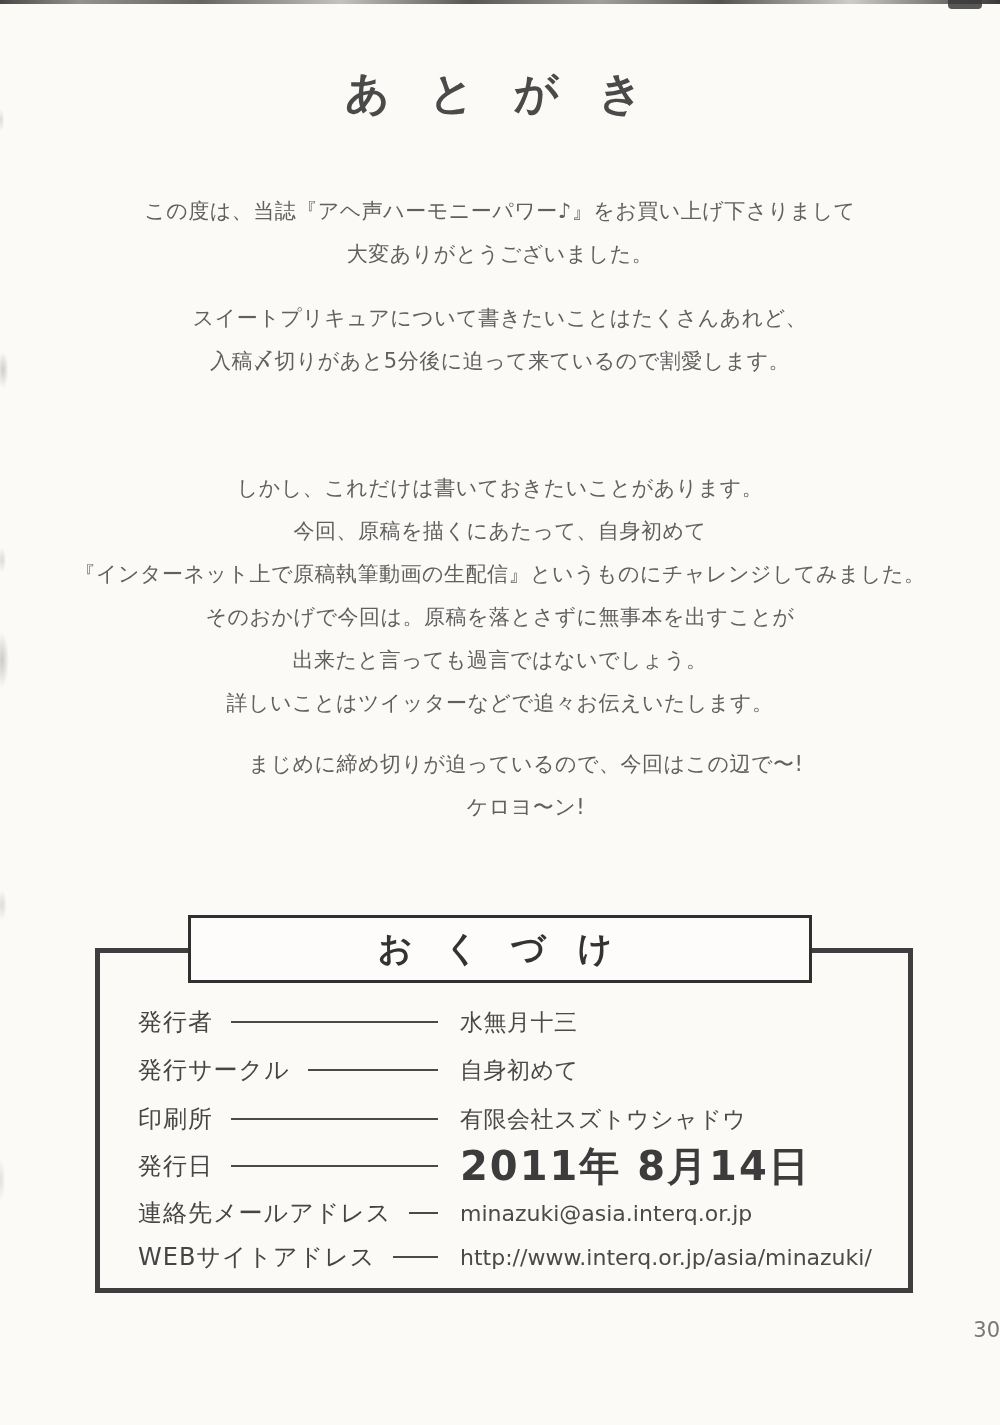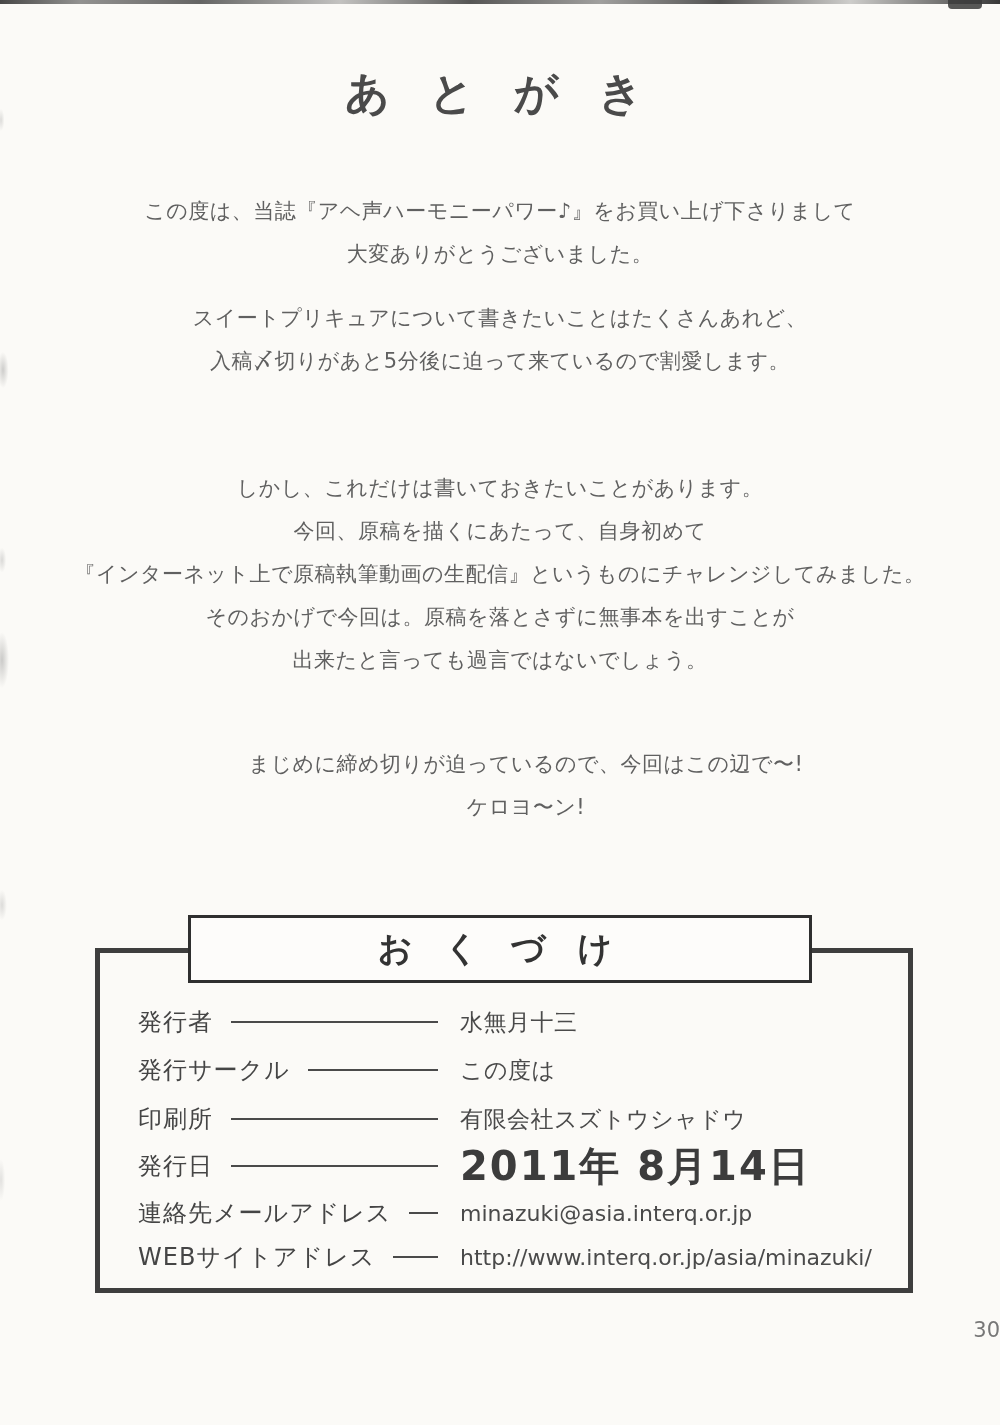--- a/index.html
+++ b/index.html
@@ -118,40 +118,41 @@
     <div>スイートプリキュアについて書きたいことはたくさんあれど、</div>
     <div>入稿〆切りがあと5分後に迫って来ているので割愛します。</div>
   </div>
 
   <div class="para para-3">
     <div>しかし、これだけは書いておきたいことがあります。</div>
     <div>今回、原稿を描くにあたって、自身初めて</div>
     <div>『インターネット上で原稿執筆動画の生配信』というものにチャレンジしてみました。</div>
     <div>そのおかげで今回は。原稿を落とさずに無事本を出すことが</div>
     <div>出来たと言っても過言ではないでしょう。</div>
+    <div>詳しいことはツイッターなどで追々お伝えいたします。</div>
   </div>
 
   <div class="para para-4">
     <div>まじめに締め切りが迫っているので、今回はこの辺で〜!</div>
     <div>ケロヨ〜ン!</div>
   </div>
 
   <div class="okuzuke-box"></div>
   <div class="okuzuke-title">お く づ け</div>
 
   <div class="colophon-row row-0">
     <span class="label">発行者</span>
     <span class="rule"></span>
     <span class="value">水無月十三</span>
   </div>
 
   <div class="colophon-row row-1">
     <span class="label">発行サークル</span>
     <span class="rule"></span>
-    <span class="value">この度は</span>
+    <span class="value">自身初めて</span>
   </div>
 
   <div class="colophon-row row-2">
     <span class="label">印刷所</span>
     <span class="rule"></span>
     <span class="value">有限会社スズトウシャドウ</span>
   </div>
 
   <div class="colophon-row row-3">
     <span class="label">発行日</span>

